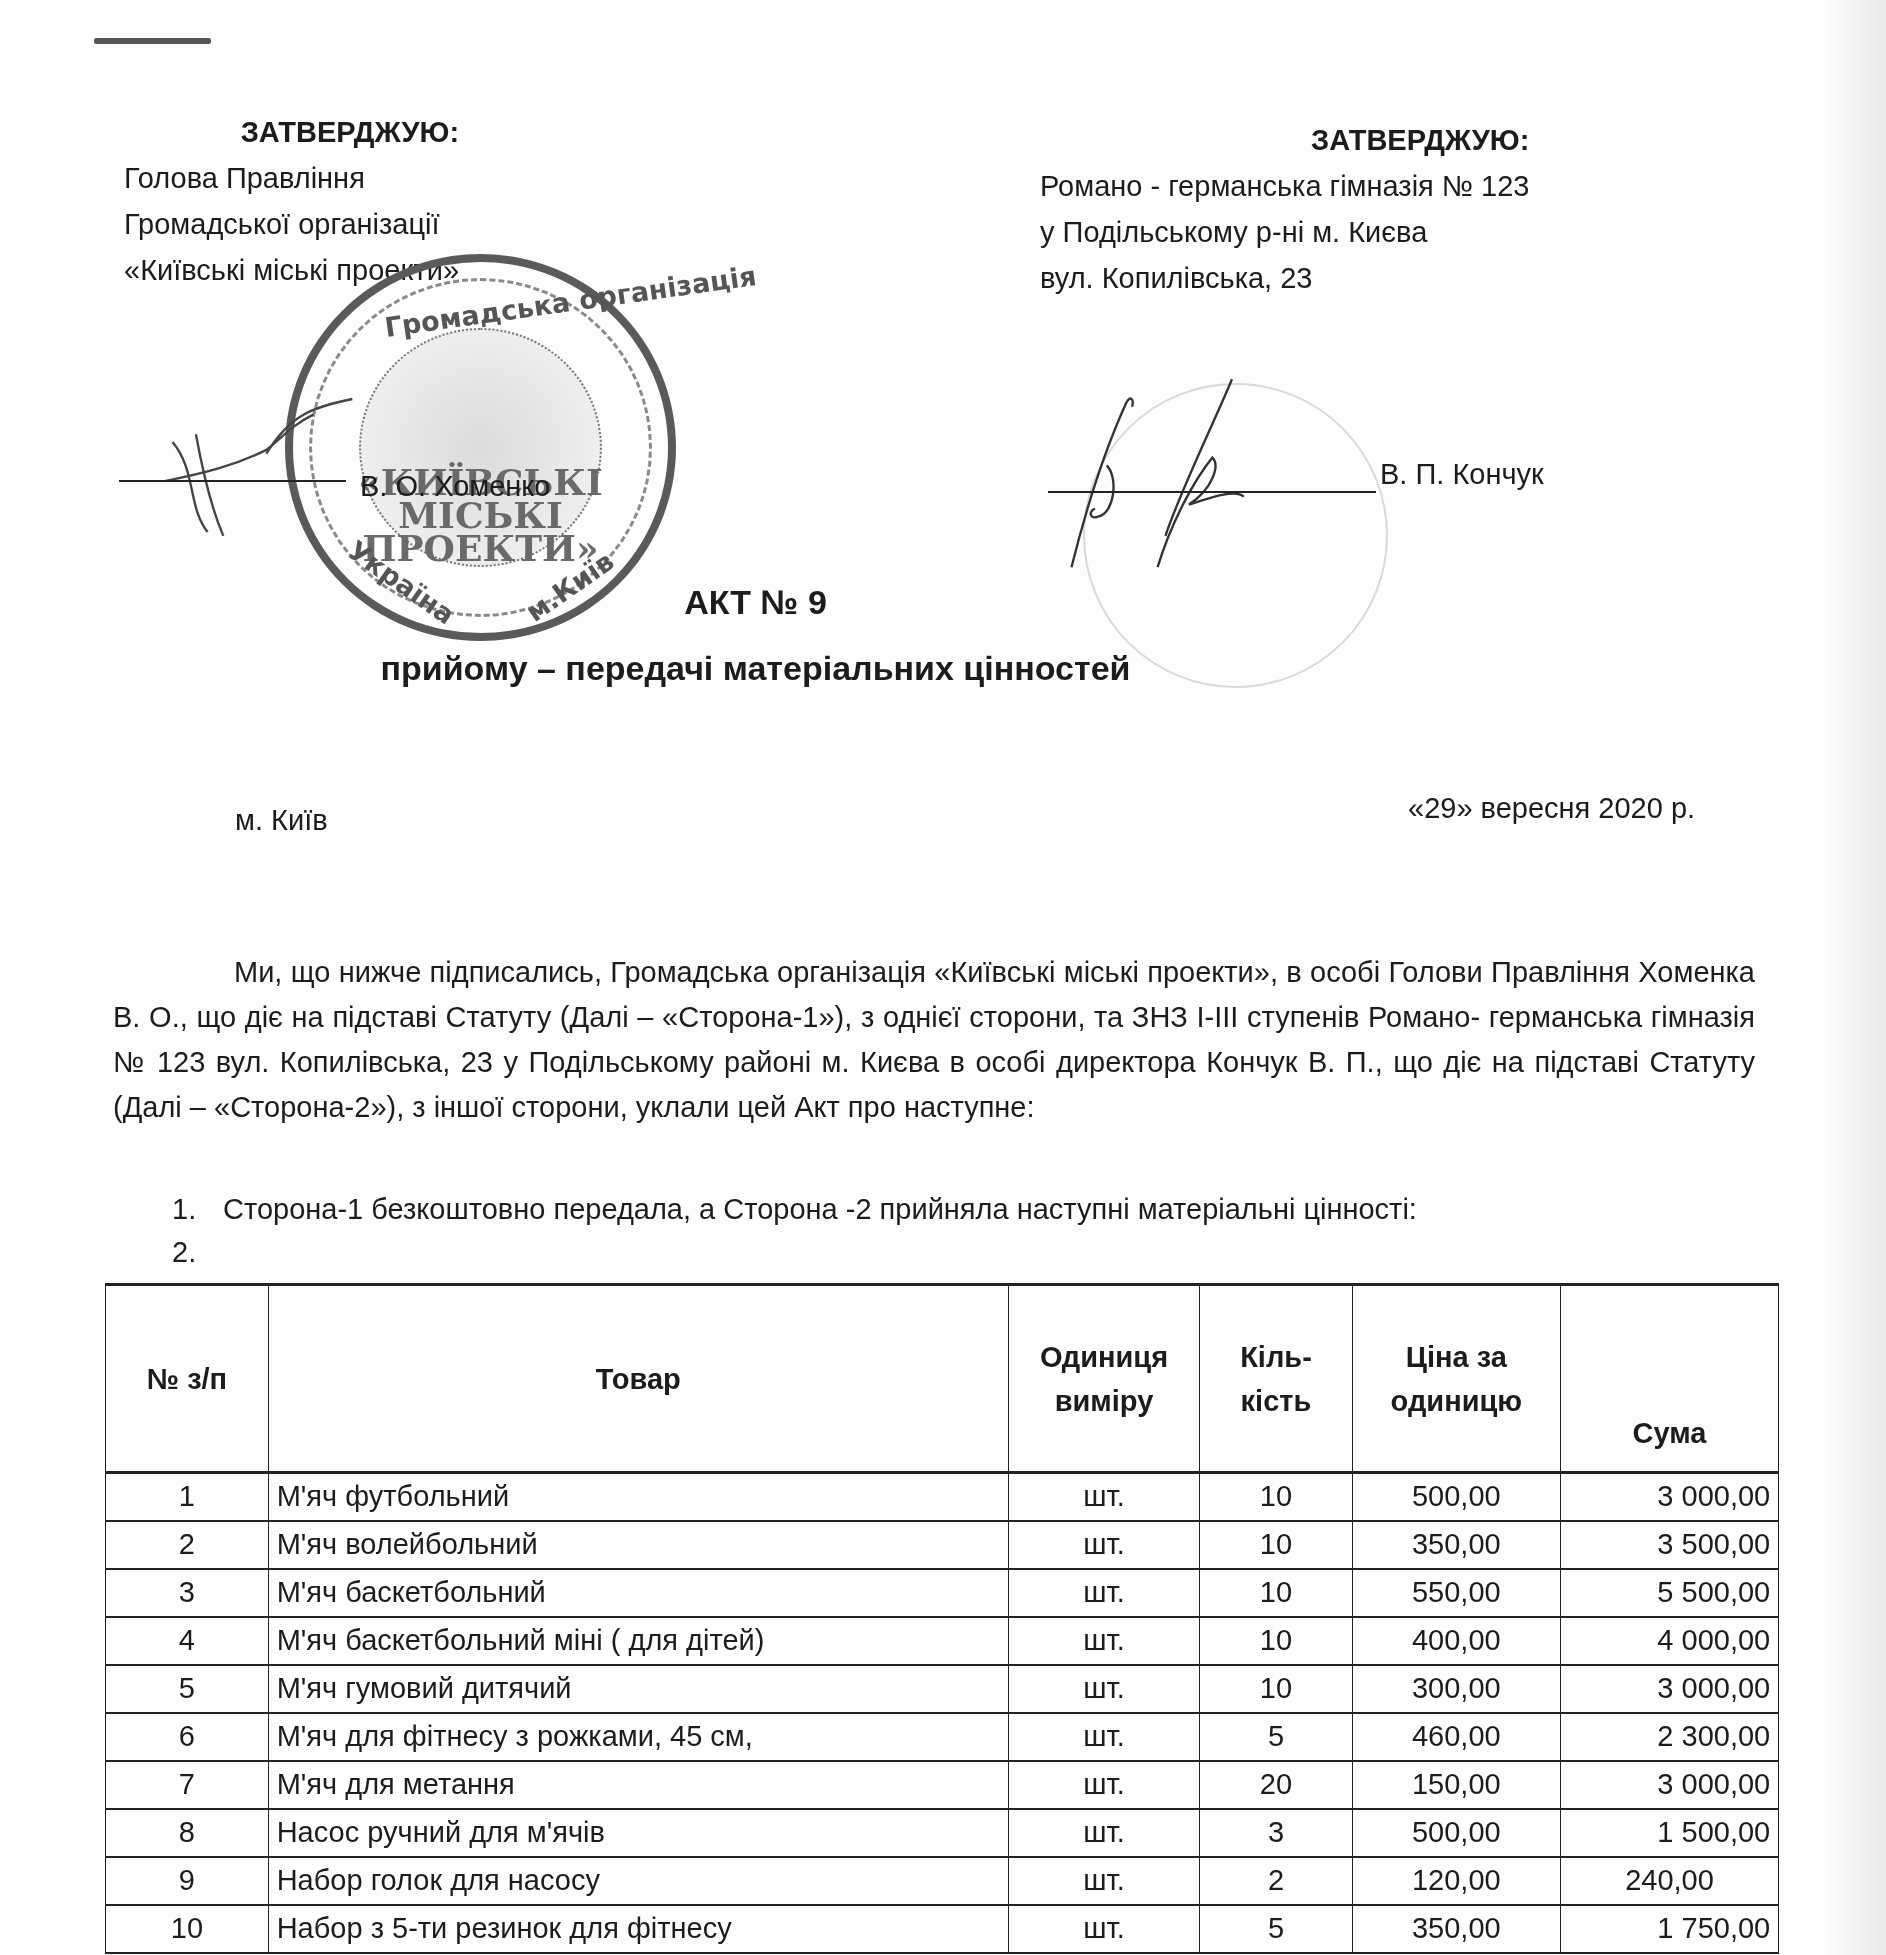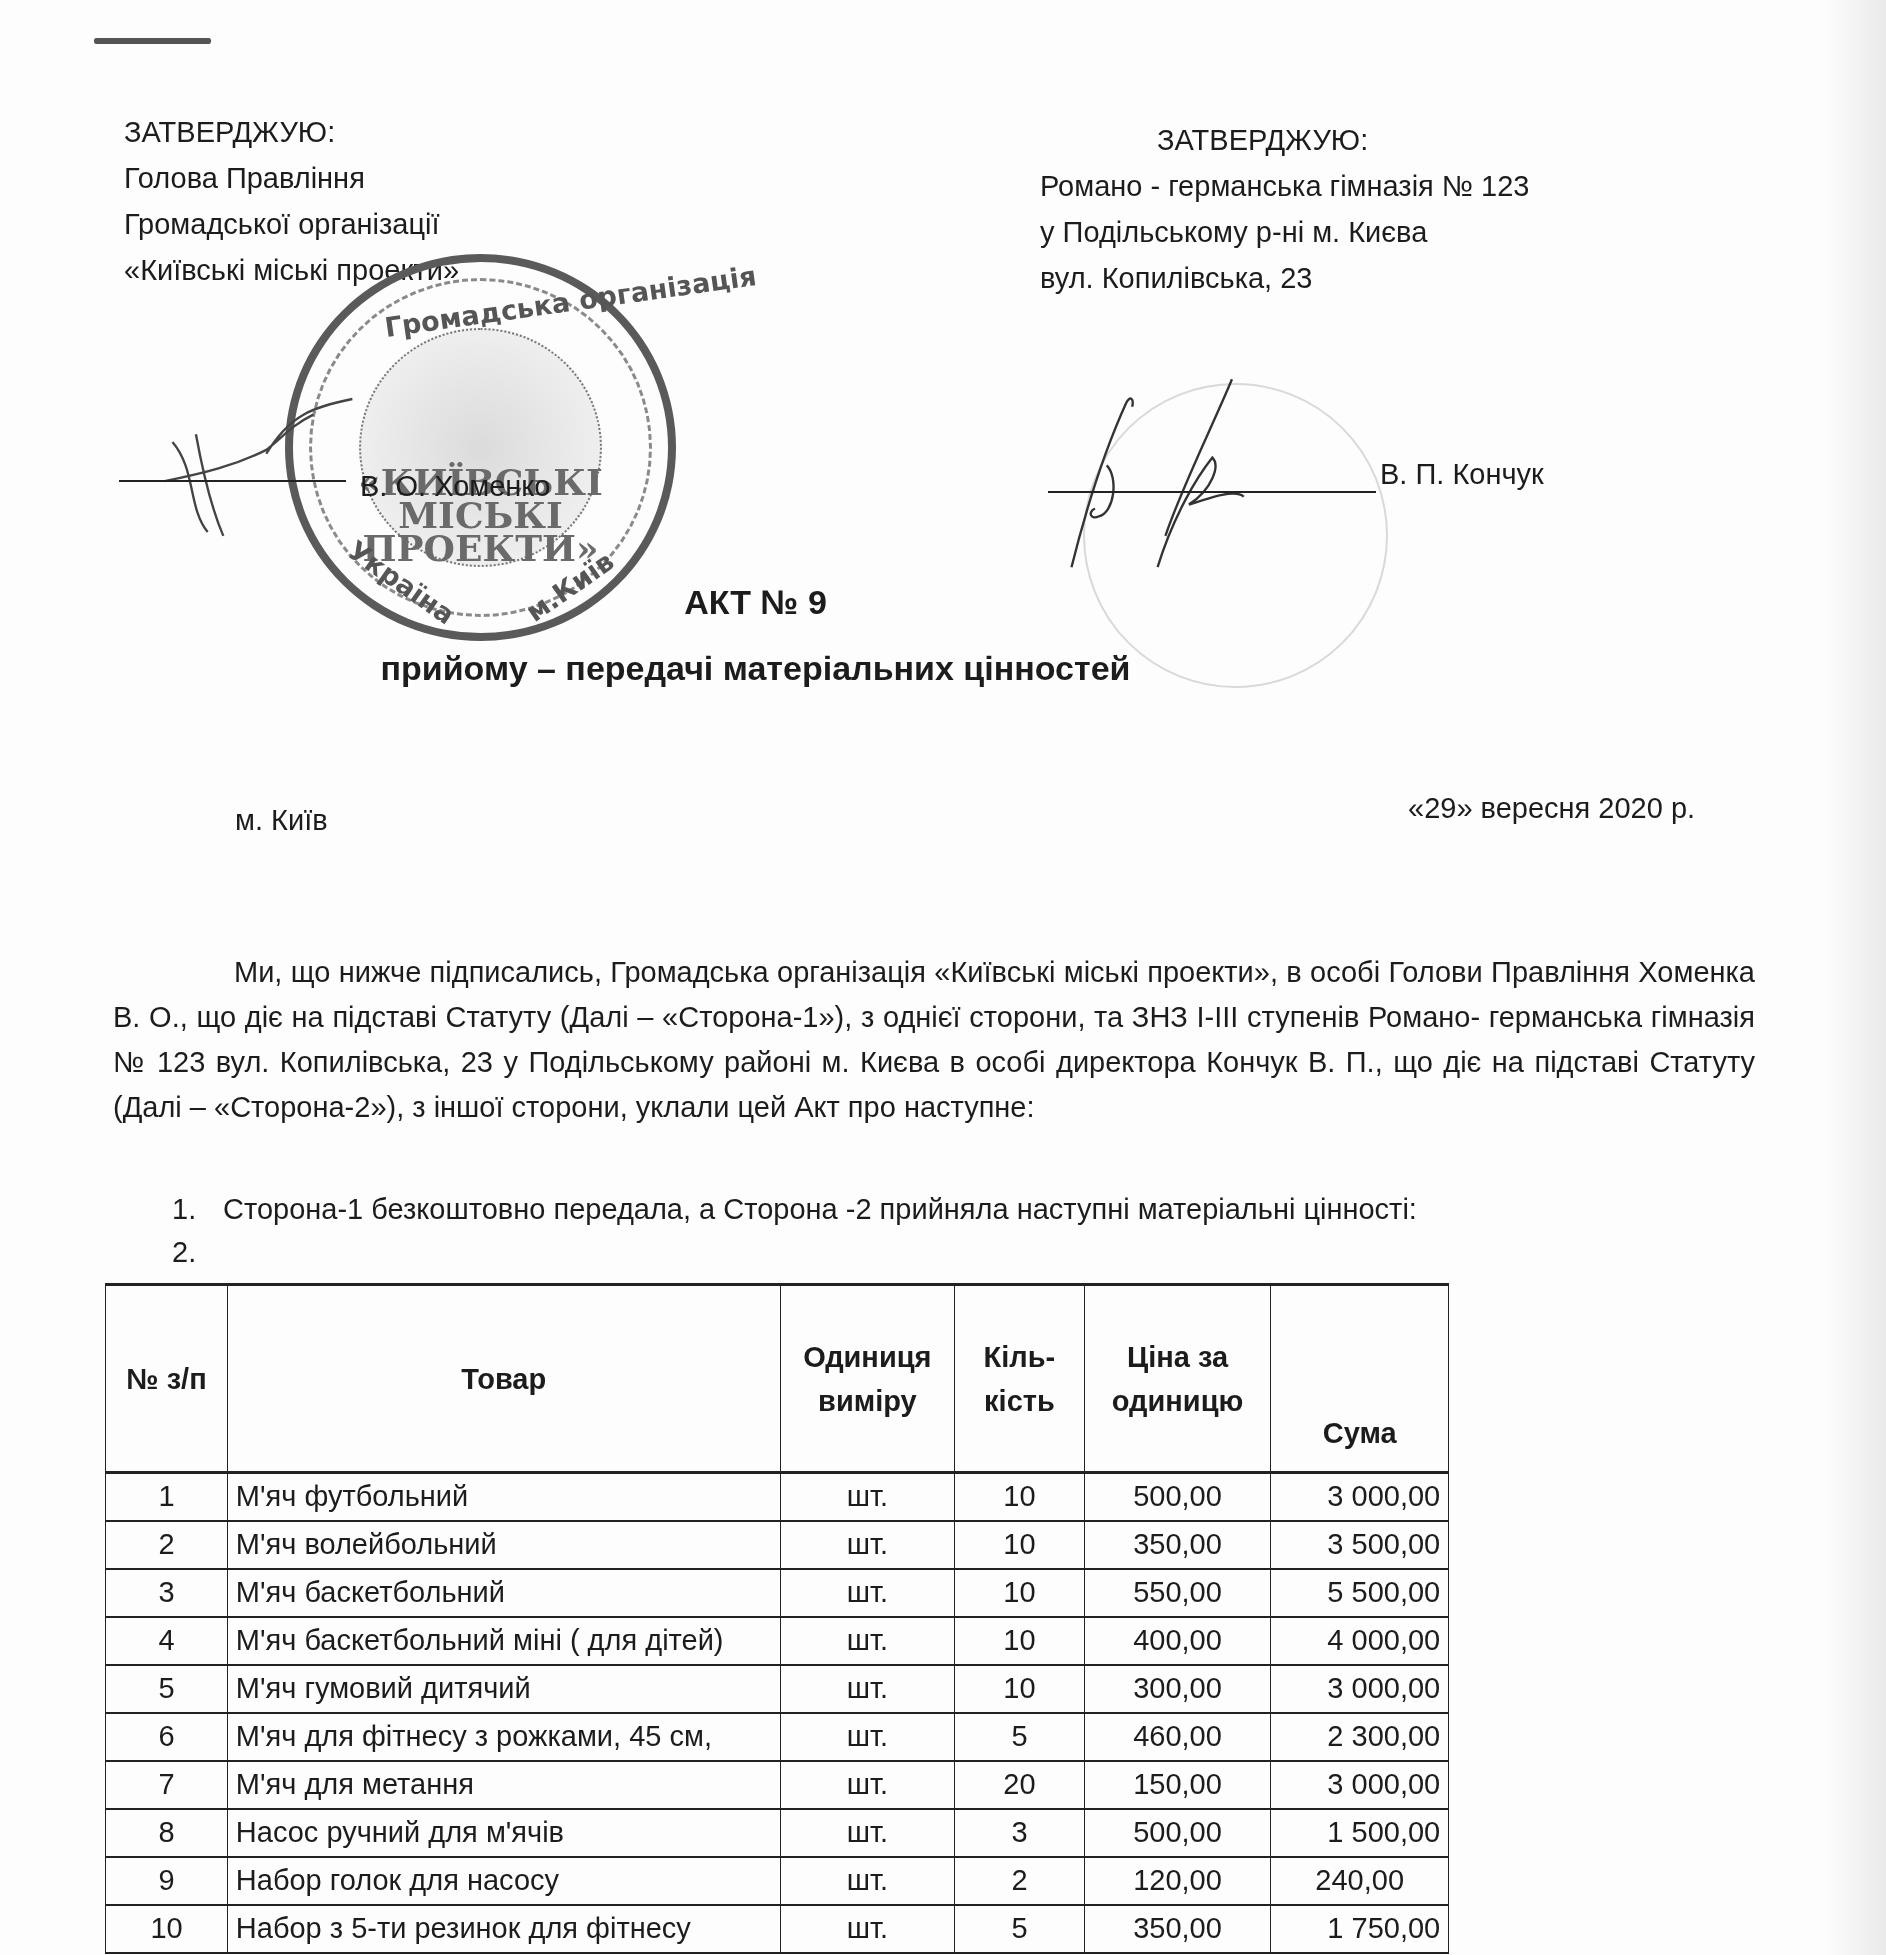--- a/index.html
+++ b/index.html
@@ -12,21 +12,21 @@
     color: #1c1c1c;
   }
   .abs { position: absolute; }
   .scan-edge {
     position: absolute; right: 0; top: 0; width: 63px; height: 100%;
     background: linear-gradient(to right, rgba(230,230,230,0), rgba(225,225,225,0.7));
   }
   .top-mark { left: 94px; top: 38px; width: 117px; height: 5.5px; background: #555; border-radius: 2.3px; }
 
   .approve { font-size: 29px; line-height: 46px; }
-  .approve .hd { font-weight: normal; }
+  .approve .hd { font-weight: bold; text-align: right; }
   .approve-left { left: 124px; top: 109px; }
   .approve-right { left: 1040px; top: 117px; }
   .approve-right .hd { padding-left: 117px; }
 
   .sig-line { position: absolute; height: 2px; background: #222; }
   .sig-name { font-size: 29px; position: absolute; }
 
   .stamp {
     position: absolute; border-radius: 50%;
     border: 8.6px solid #5a5a5a;
@@ -65,21 +65,21 @@
     left: 113px; top: 950px; width: 1642px;
     font-size: 29px; line-height: 45px; text-align: justify;
   }
   .body-text .indent { display: inline-block; width: 121px; }
 
   .list-item { font-size: 29px; position: absolute; }
   .list-item .num { display: inline-block; width: 51px; }
 
   table.goods {
     position: absolute; left: 105px; top: 1283px;
-    width: 1344px; border-collapse: collapse;
+    width: 1674px; border-collapse: collapse;
     font-size: 29px;
   }
   table.goods th, table.goods td {
     border: 1.2px solid #222;
     padding: 0 7.8px;
   }
   table.goods thead tr { height: 188px; }
   table.goods thead th { font-weight: bold; text-align: center; line-height: 44px; border-bottom: 3.5px solid #222; }
   table.goods thead tr { border-top: 3.5px solid #222; }
   table.goods tbody tr { height: 48px; }

